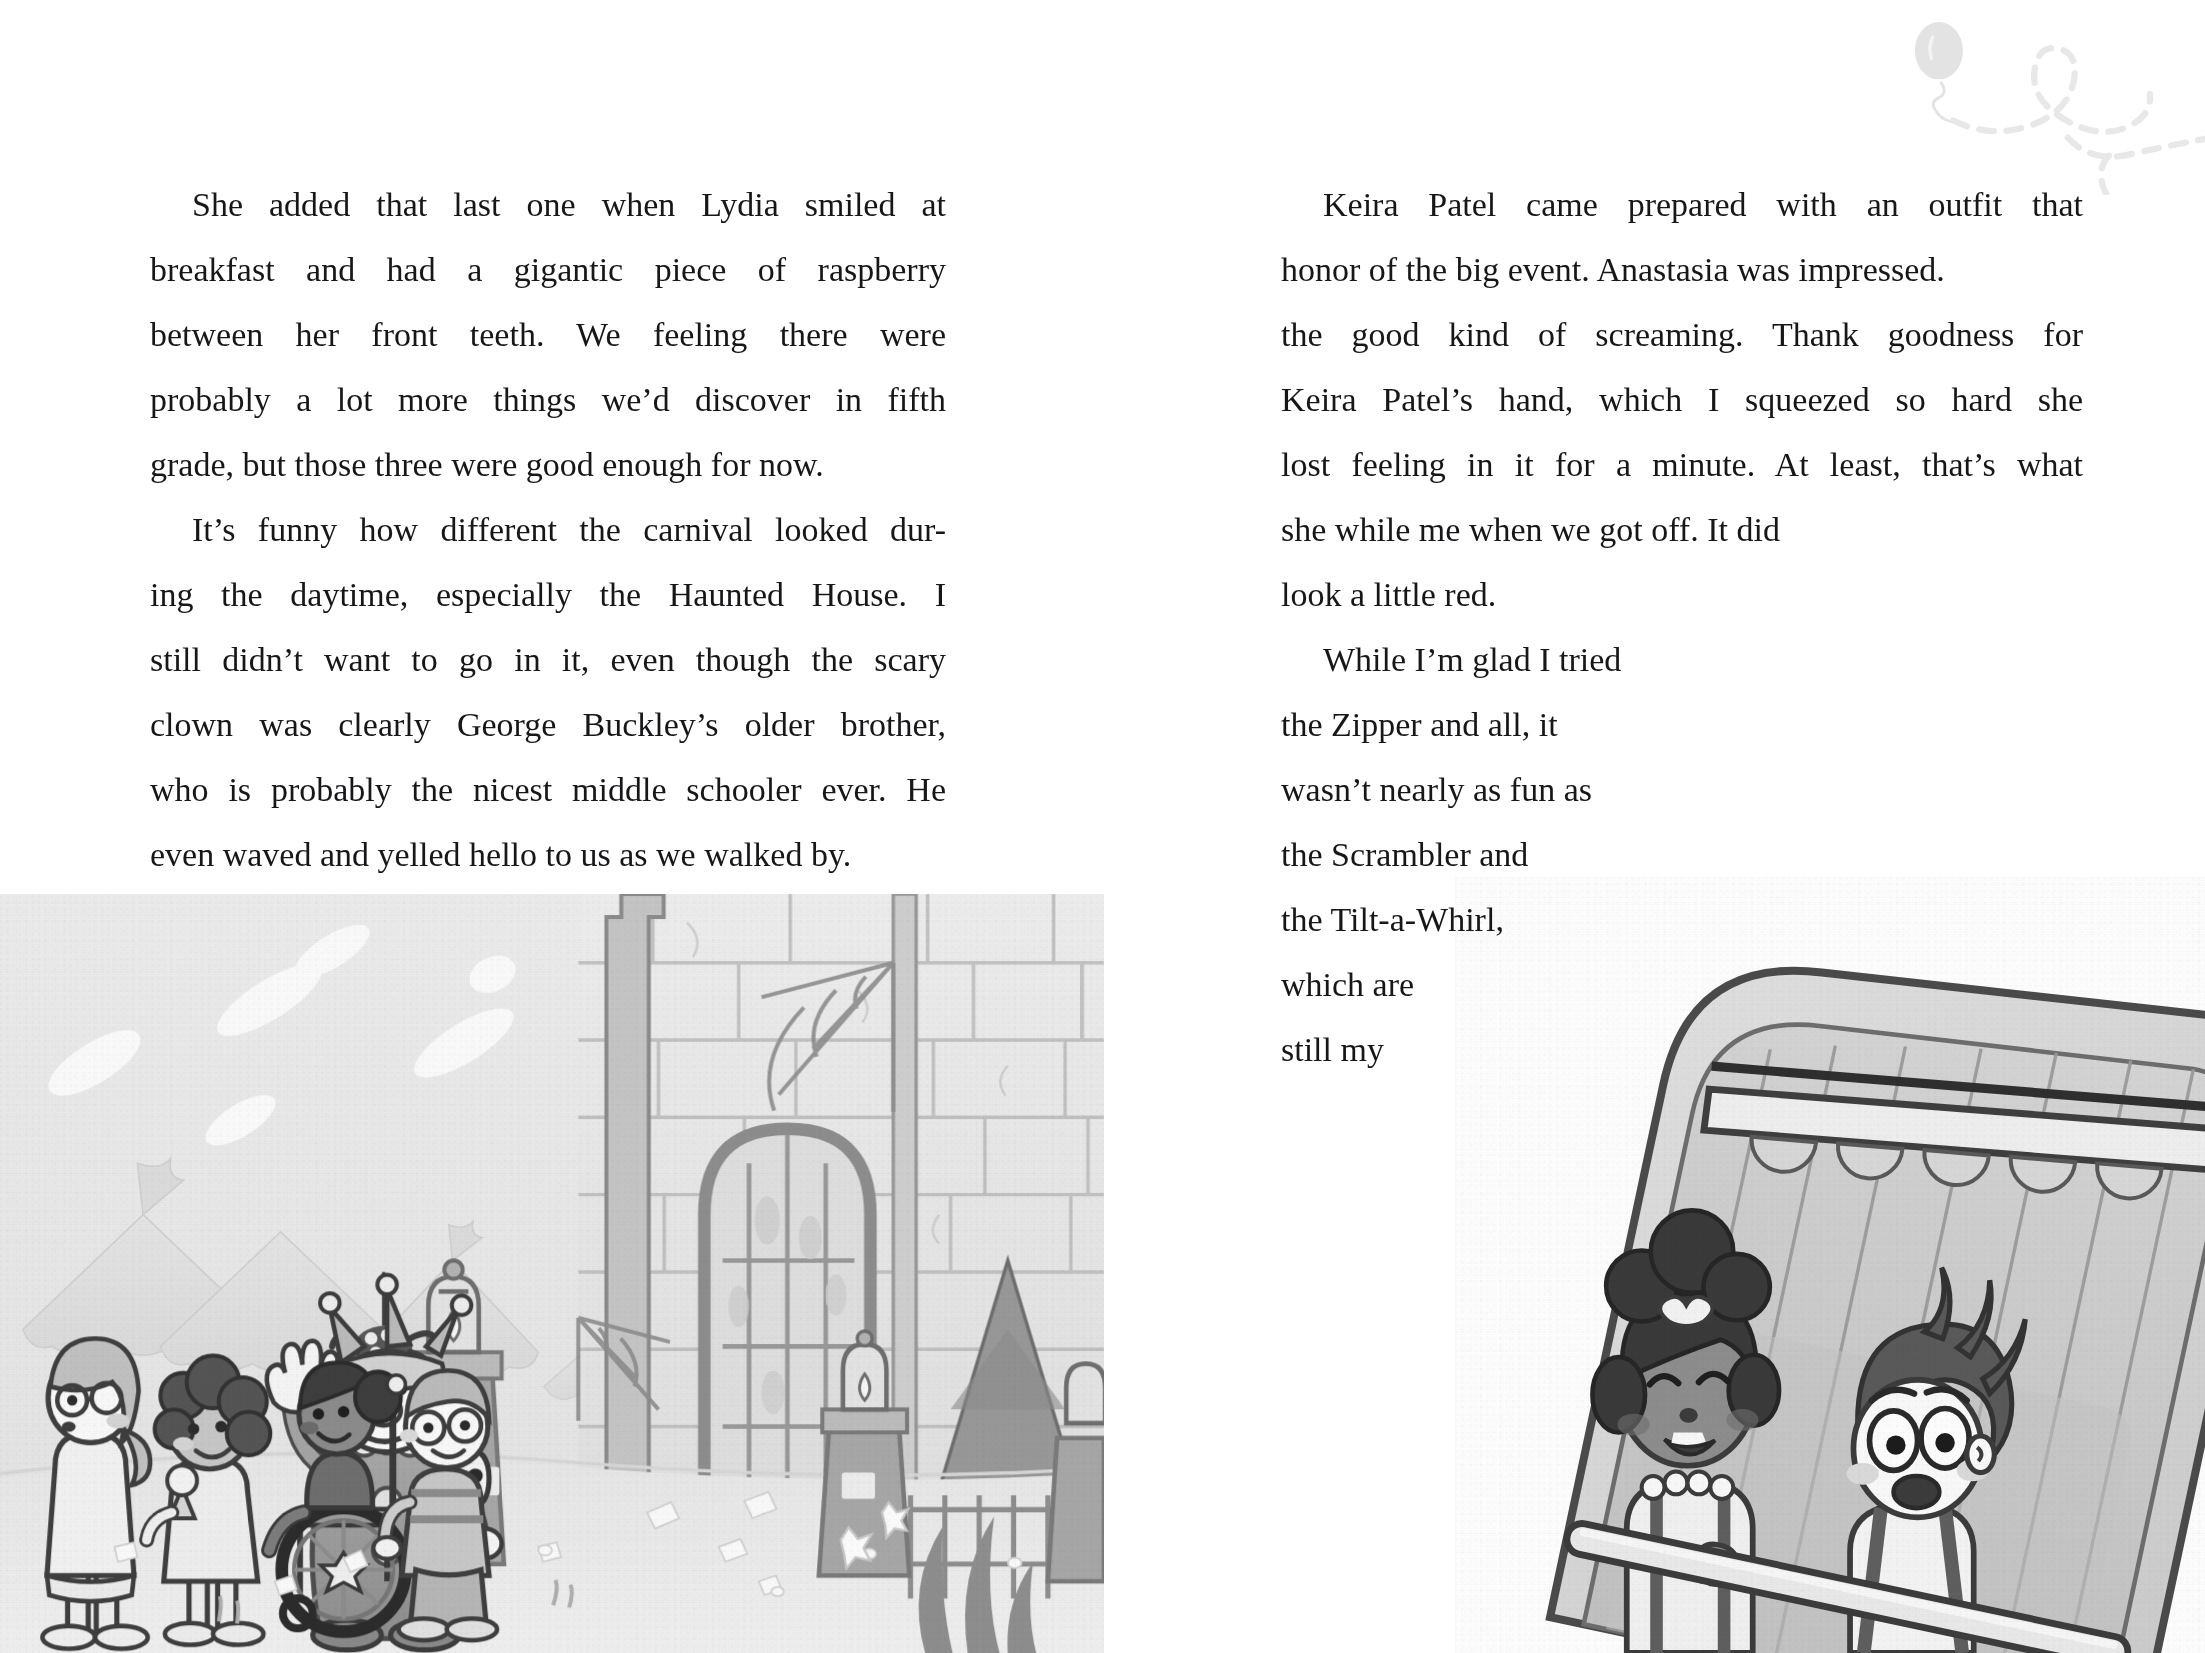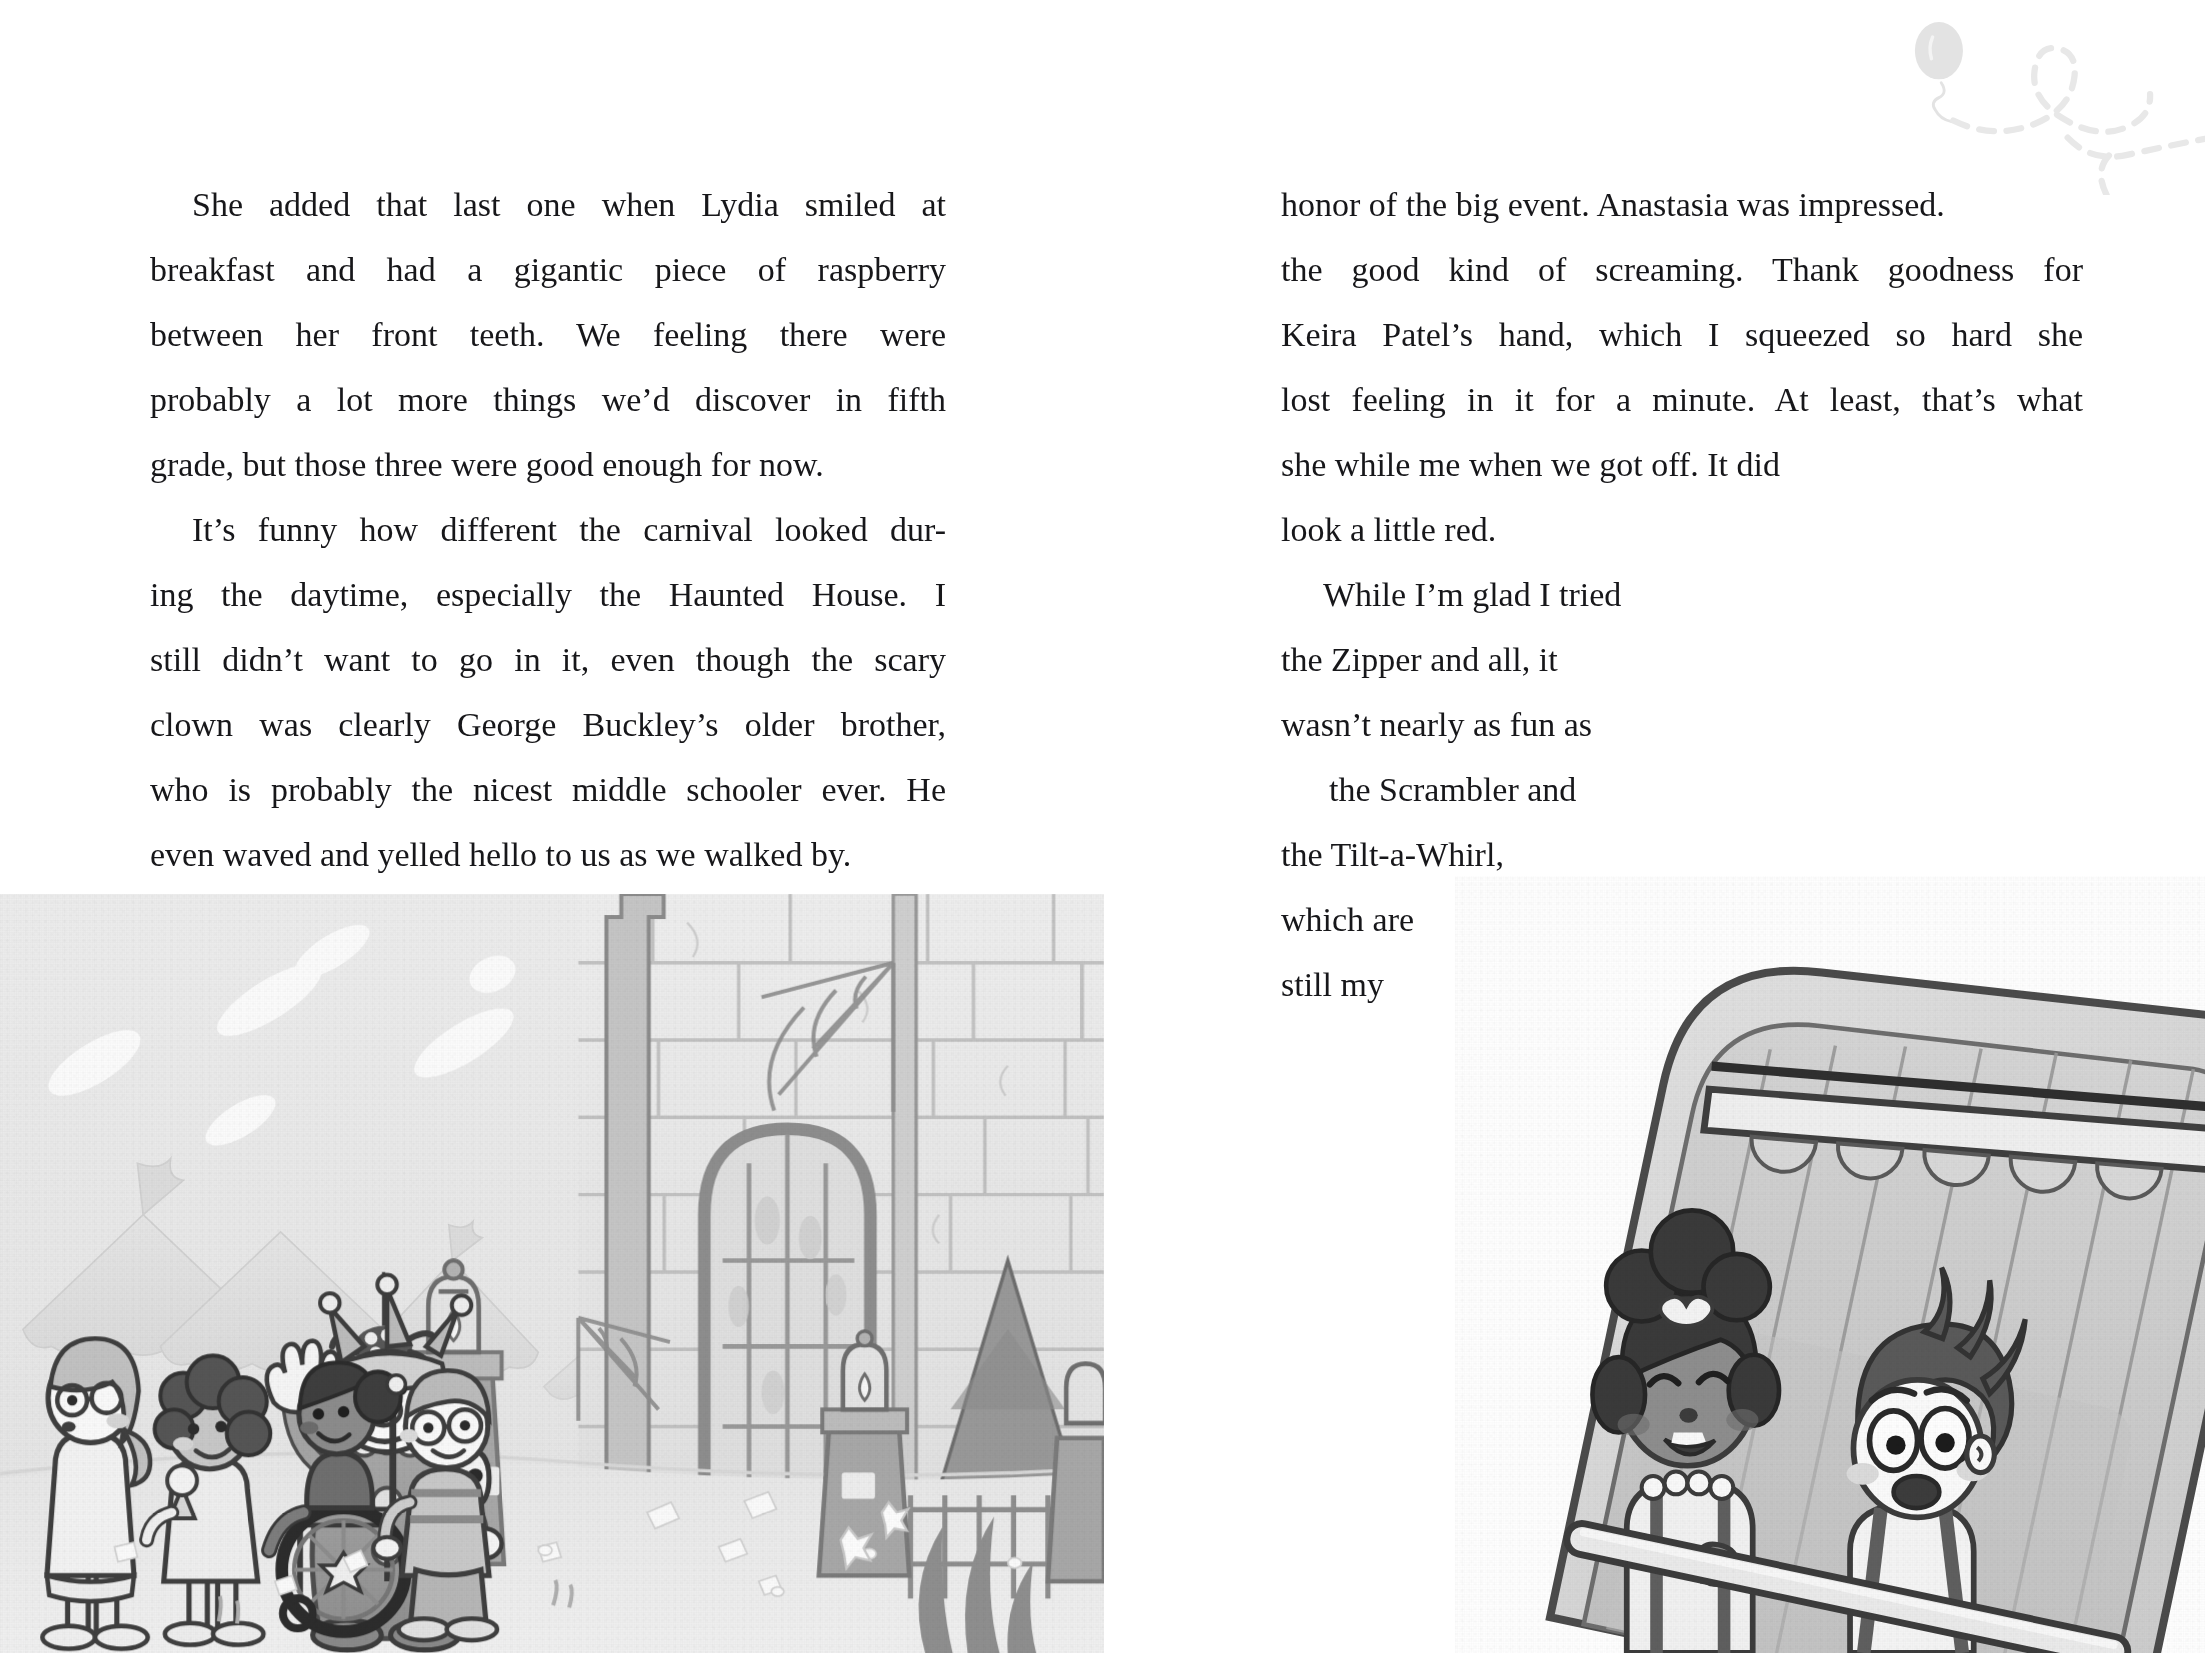--- a/index.html
+++ b/index.html
@@ -115,36 +115,37 @@
       <span class="ln j">who is probably the nicest middle schooler ever. He</span>
       <span class="ln">even waved and yelled hello to us as we walked by.</span>
     </div>
 
   </div>
 
   <div class="col col-right">
 
 
     <div class="para">
+      <span class="ln j ind">Keira Patel came prepared with an outfit that</span>
       <span class="ln">honor of the big event. Anastasia was impressed.</span>
     </div>
 
     <div class="para">
       <span class="ln j">the good kind of screaming. Thank goodness for</span>
       <span class="ln j">Keira Patel’s hand, which I squeezed so hard she</span>
       <span class="ln j">lost feeling in it for a minute. At least, that’s what</span>
       <span class="ln">she while me when we got off. It did</span>
       <span class="ln">look a little red.</span>
     </div>
 
     <div class="para">
       <span class="ln ind" style="width:561px;text-align:justify;">While I’m glad I tried</span>
       <span class="ln" style="display:inline-block;width:561px;text-align:justify;white-space:normal;">the Zipper and all, it</span>
       <span class="ln">wasn’t nearly as fun as</span>
-      <span class="ln" style="display:inline-block;width:435px;text-align:justify;white-space:normal;margin-left:48px;">the Scrambler and</span>
+      <span class="ln" style="display:inline-block;width:435px;text-align:justify;white-space:normal;">the Scrambler and</span>
       <span class="ln">the Tilt-a-Whirl,</span>
       <span class="ln">which are</span>
       <span class="ln">still  my</span>
     </div>
 
   </div>
 
   <div class="illus illus-left">
     <svg viewBox="0 0 1928 1327" width="1104" height="760" aria-hidden="true">
       <defs>

